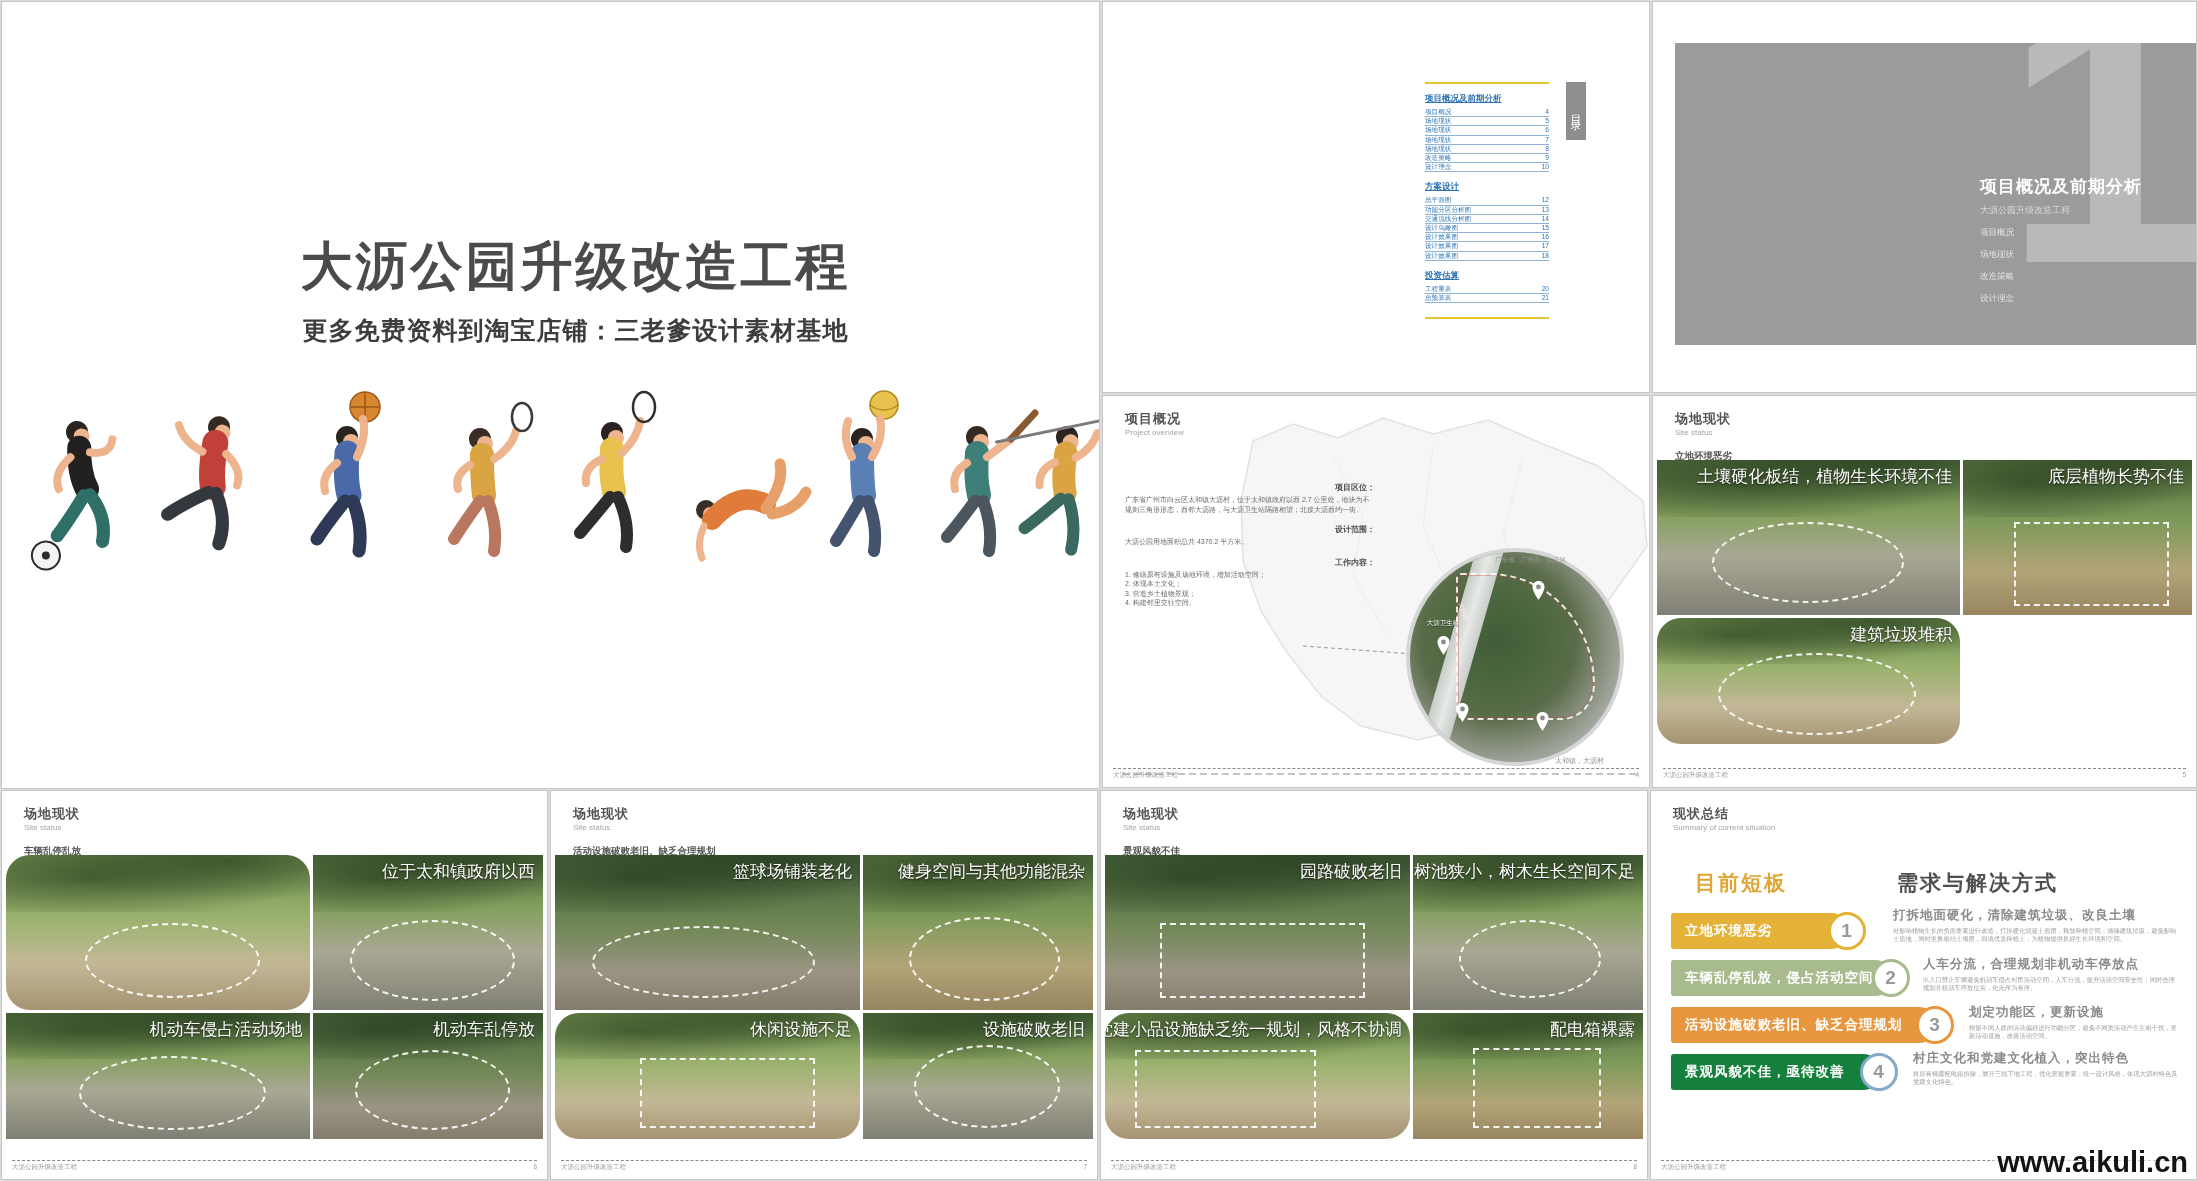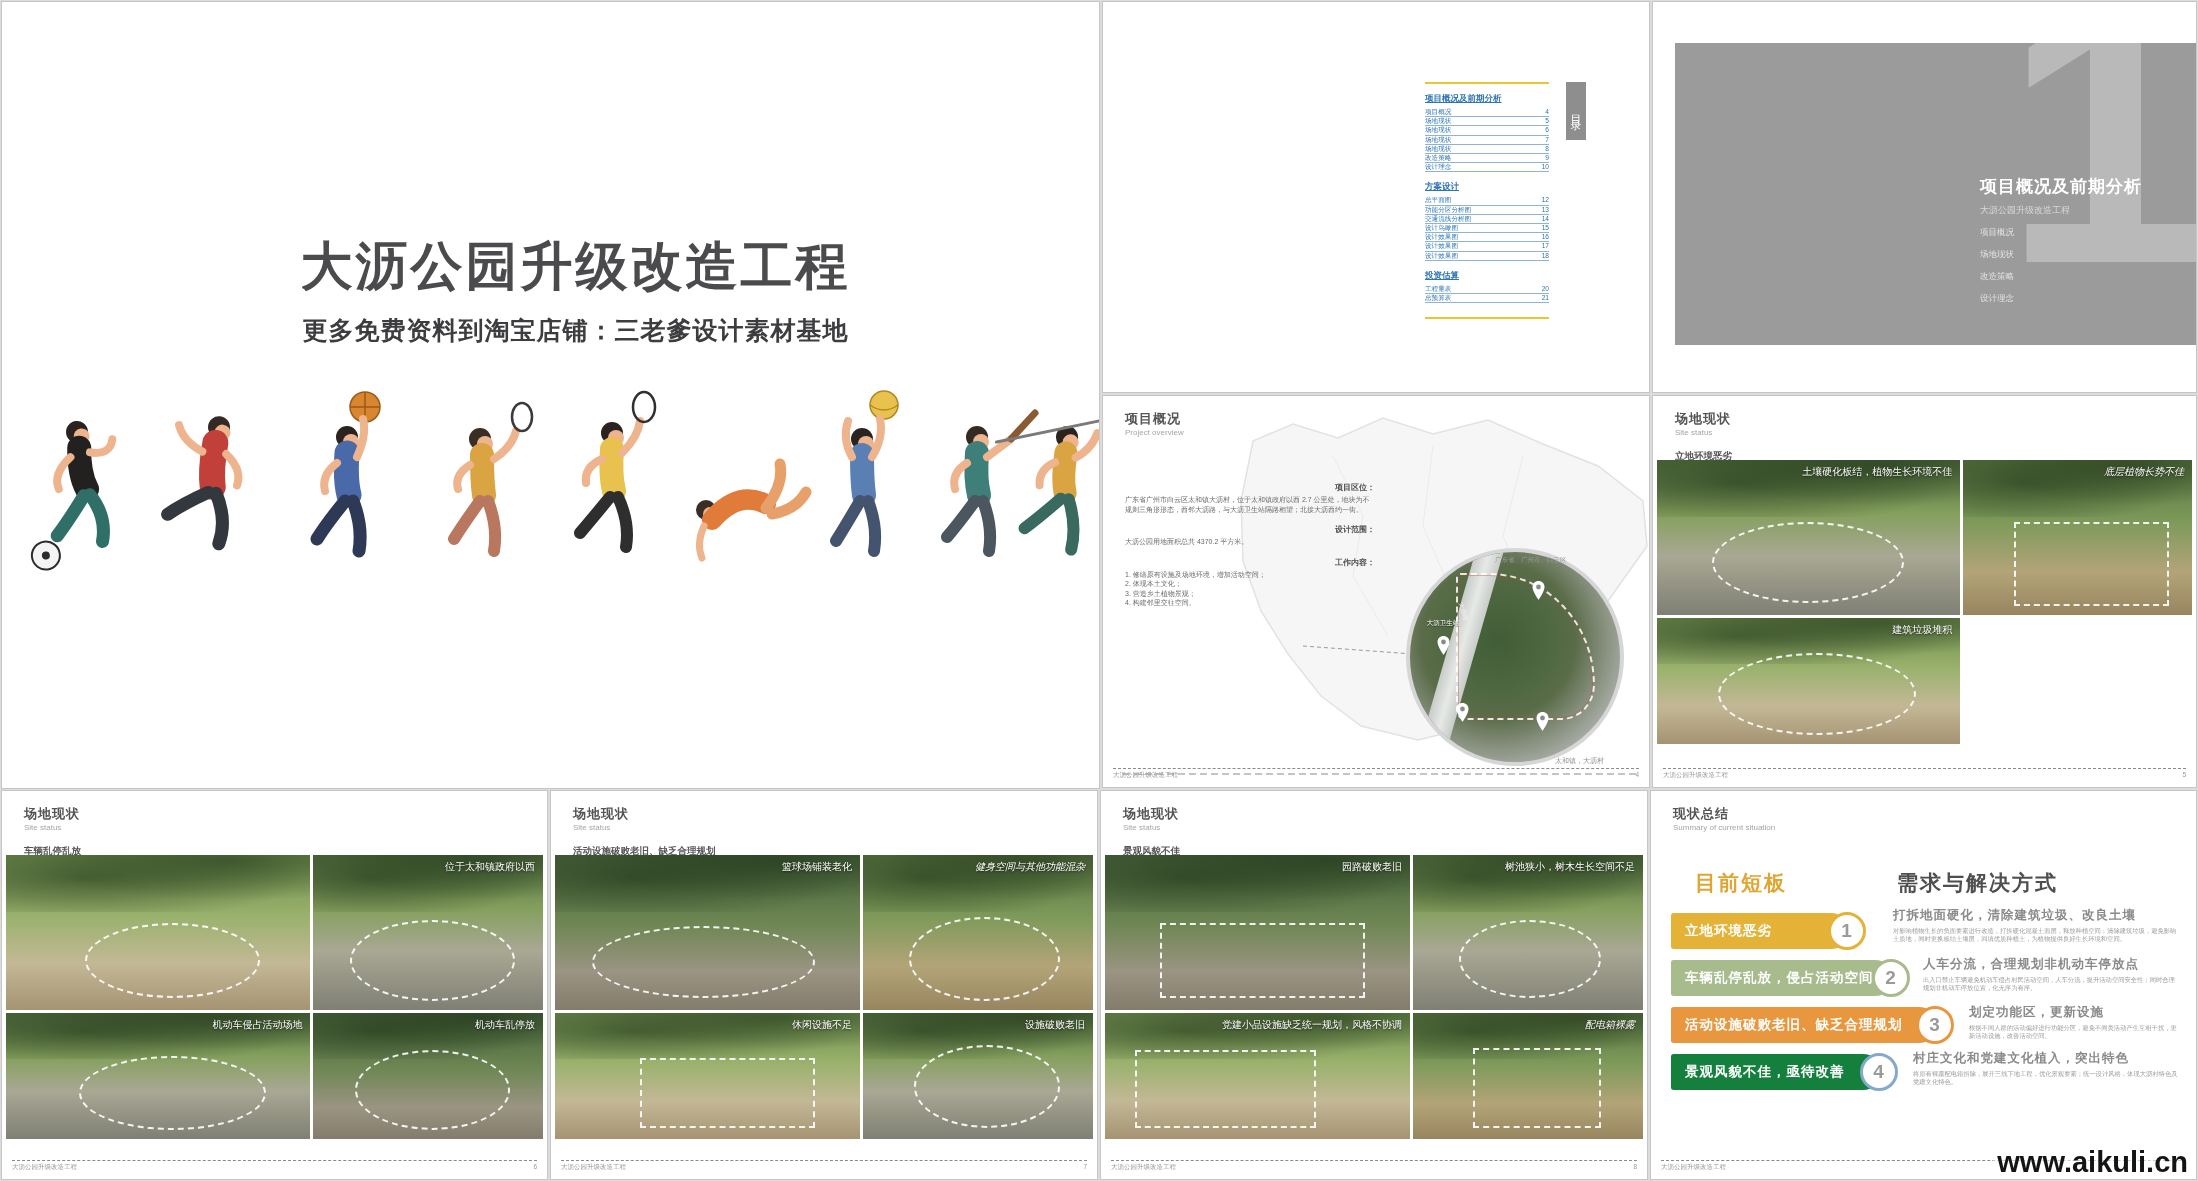--- a/index.html
+++ b/index.html
@@ -51,28 +51,28 @@
   .pin{position:absolute;width:13px;height:19px;z-index:4;}
   .sat-label{position:absolute;color:#fff;font-size:6.5px;text-shadow:0 1px 1px rgba(0,0,0,.6);z-index:4;}
   .roadname{position:absolute;left:21%;top:26%;color:#f4f4f4;font-size:6px;transform:rotate(74deg);z-index:4;}
   .region-label{position:absolute;left:392px;top:160px;font-size:6.5px;color:#9a9a9a;z-index:3;}
   .site-label{position:absolute;left:452px;top:360px;font-size:7px;color:#8f8f8f;z-index:3;}
 
   
   .photos{position:absolute;left:4px;right:4px;top:64px;height:284px;display:grid;
           grid-template-columns:57fr 43fr;grid-template-rows:55fr 45fr;gap:3px;}
   .ph{position:relative;overflow:hidden;}
-  .g1{background:linear-gradient(180deg,#56713f 0%,#7e9a5a 40%,#b3a478 72%,#97855f 100%);font-style:italic;}
+  .g1{background:linear-gradient(180deg,#56713f 0%,#7e9a5a 40%,#b3a478 72%,#97855f 100%);}
   .g2{background:linear-gradient(180deg,#4e6a3d 0%,#85a05e 35%,#a9a894 62%,#7f7f74 100%);}
-  .g3{background:linear-gradient(180deg,#6b8a4c 0%,#9ab26d 40%,#c3b896 70%,#a59372 100%);}
+  .g3{background:linear-gradient(180deg,#6b8a4c 0%,#9ab26d 40%,#c3b896 70%,#a59372 100%);border-radius:24px;}
   .g4{background:linear-gradient(180deg,#45613a 0%,#6f8754 45%,#9b9483 75%,#837c6c 100%);}
   .ph .canopy{position:absolute;left:-10%;top:-18%;width:120%;height:55%;
       background:radial-gradient(ellipse at 30% 60%, rgba(30,50,22,.55) 0%, rgba(30,50,22,0) 60%),
                  radial-gradient(ellipse at 70% 40%, rgba(25,45,20,.5) 0%, rgba(25,45,20,0) 55%);}
-  .cap{position:absolute;top:5px;right:8px;color:#fff;font-size:10px;text-shadow:0 1px 2px rgba(0,0,0,.65);z-index:3;white-space:nowrap;}
+  .cap{position:absolute;top:5px;right:8px;color:#fff;font-size:17px;text-shadow:0 1px 2px rgba(0,0,0,.65);z-index:3;white-space:nowrap;}
   .hl-e{position:absolute;border:2px dashed rgba(255,255,255,.9);border-radius:50%;z-index:2;}
   .hl-r{position:absolute;border:2px dashed rgba(255,255,255,.9);z-index:2;}
 
   
   .sum-h-left{position:absolute;left:44px;top:78px;font-size:21px;font-weight:800;color:#dfa634;letter-spacing:2px;}
   .sum-h-right{position:absolute;left:246px;top:78px;font-size:21px;font-weight:800;color:#4f4f4f;letter-spacing:2px;}
   .bar{position:absolute;height:36px;border-radius:3px 20px 20px 3px;color:#fff;font-weight:bold;font-size:13.5px;
        display:flex;align-items:center;padding-left:14px;box-sizing:border-box;letter-spacing:1px;}
   .bar .num{position:absolute;right:-17px;top:50%;transform:translateY(-50%);width:32px;height:32px;border-radius:50%;
        background:#fff;border:3px solid;display:flex;align-items:center;justify-content:center;

